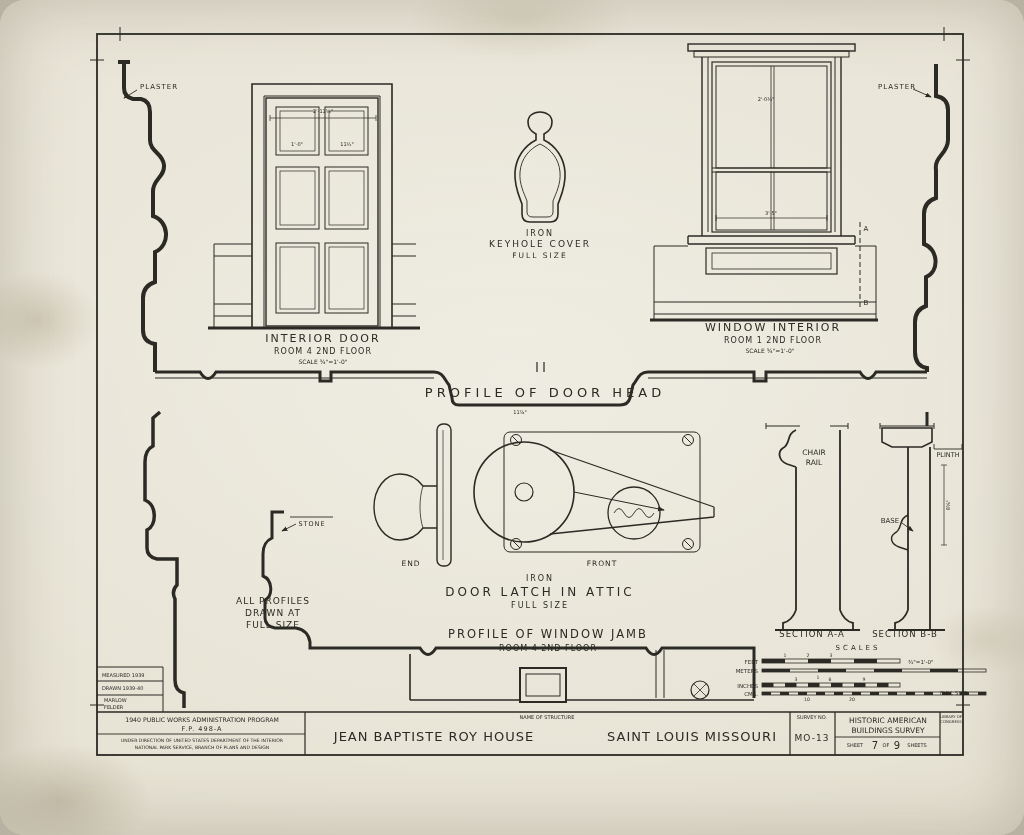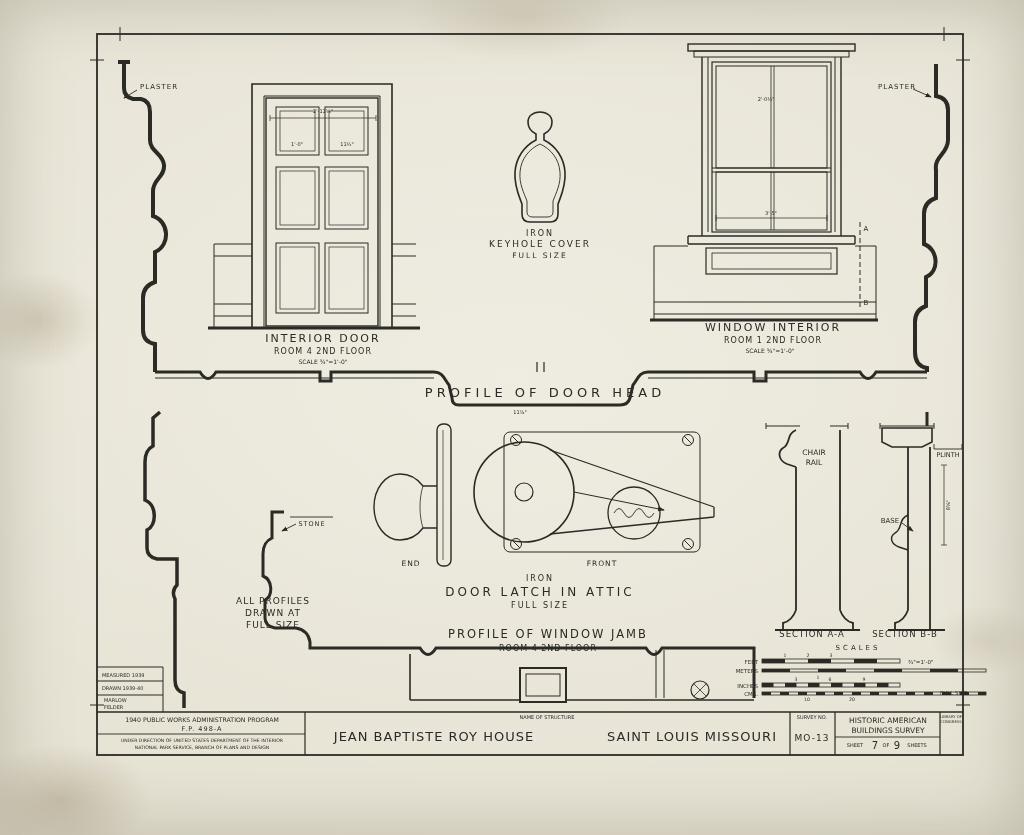--- a/index.html
+++ b/index.html
@@ -7,20 +7,21 @@
     position:relative;width:1024px;height:835px;overflow:hidden;
     background-color:#e8e4d6;
     background-image:
       radial-gradient(90px 70px at 38px 320px, rgba(146,130,96,.28), transparent 70%),
       radial-gradient(130px 80px at 60px 800px, rgba(130,114,82,.30), transparent 70%),
       radial-gradient(160px 60px at 520px 18px, rgba(158,144,110,.22), transparent 70%),
       radial-gradient(80px 50px at 985px 640px, rgba(150,136,104,.18), transparent 70%),
       radial-gradient(140% 110% at 50% 45%, rgba(255,255,252,.35), rgba(0,0,0,0) 60%),
       linear-gradient(180deg,#e7e3d5,#e5e1d2);
     box-shadow: inset 0 0 70px rgba(90,80,55,.28);
+    border-radius: 25px;
   }
   svg{position:absolute;left:0;top:0;}
   text{fill:#2b2a24;font-family:"DejaVu Sans","Liberation Sans",sans-serif;}
   .ink{stroke:#2b2a24;fill:none;}
   .mid{text-anchor:middle}.endA{text-anchor:end}
   .t38{font-size:3.8px}.t46{font-size:4.6px}.t5{font-size:5px}.t55{font-size:5.5px}
   .t6{font-size:6px}.t62{font-size:6.2px}.t65{font-size:6.5px}.t7{font-size:7px}
   .t75{font-size:7.5px}.t8{font-size:8px}.t85{font-size:8.5px}.t9{font-size:9px}.t10{font-size:10px}.t11{font-size:11px}.t115{font-size:11.5px}
   .t12{font-size:12px}.t13{font-size:13px}
   .ls1{letter-spacing:1px}.ls2{letter-spacing:2px}.ls3{letter-spacing:3px}.ls4{letter-spacing:4px}

